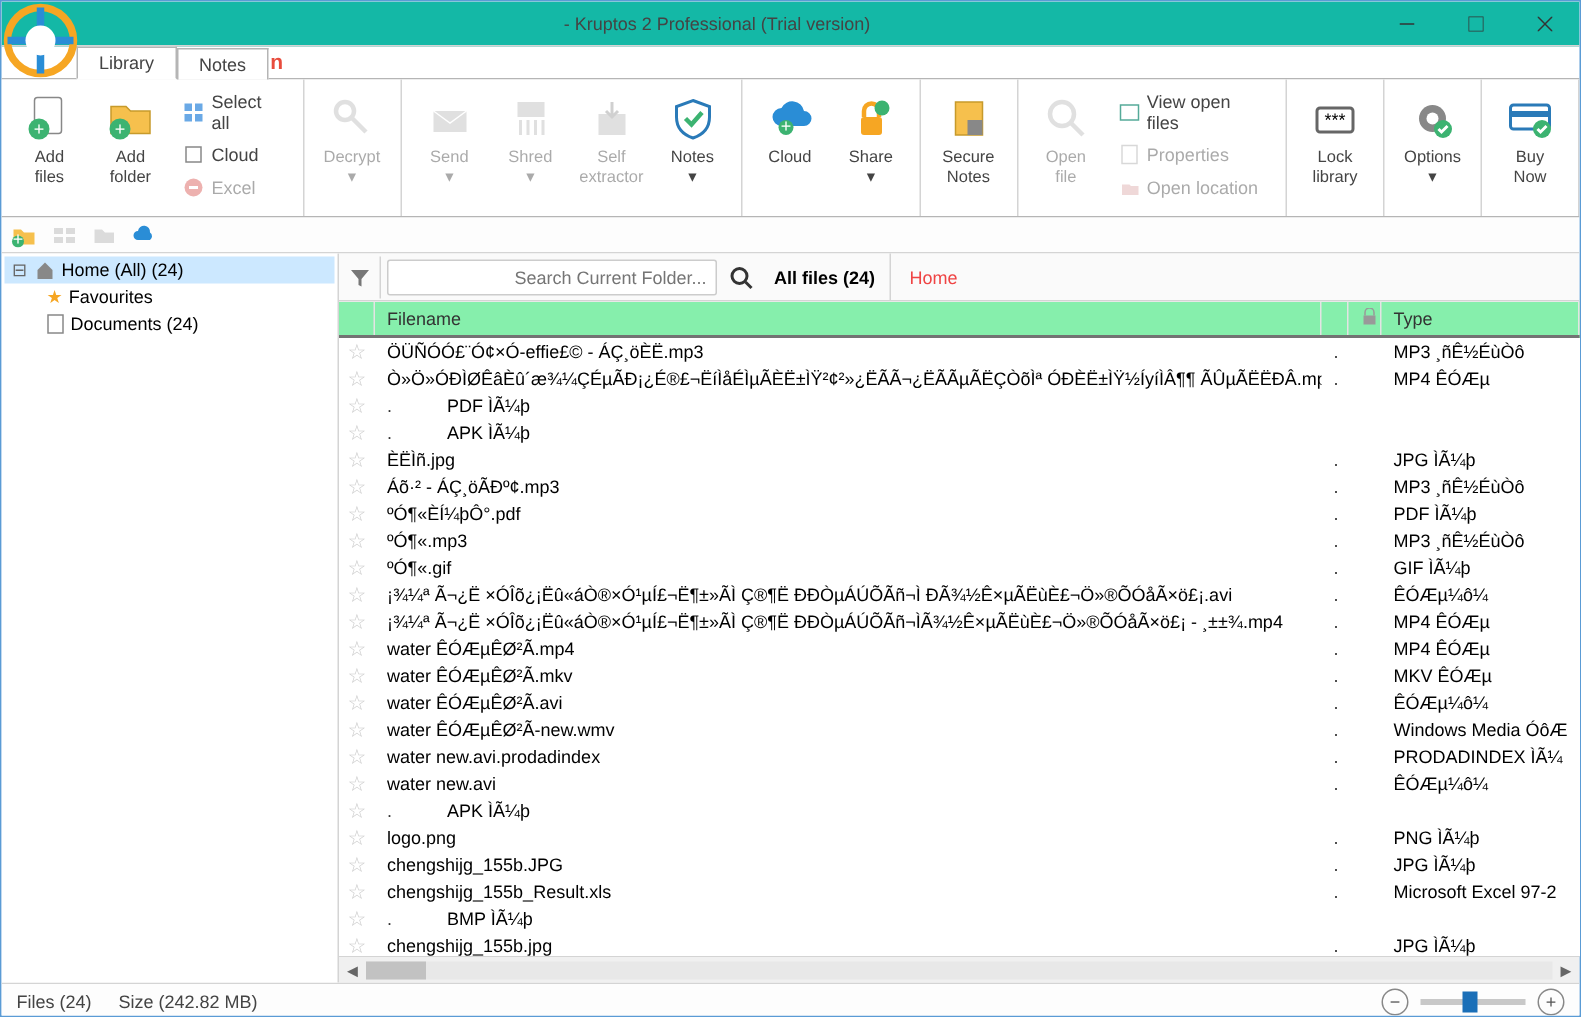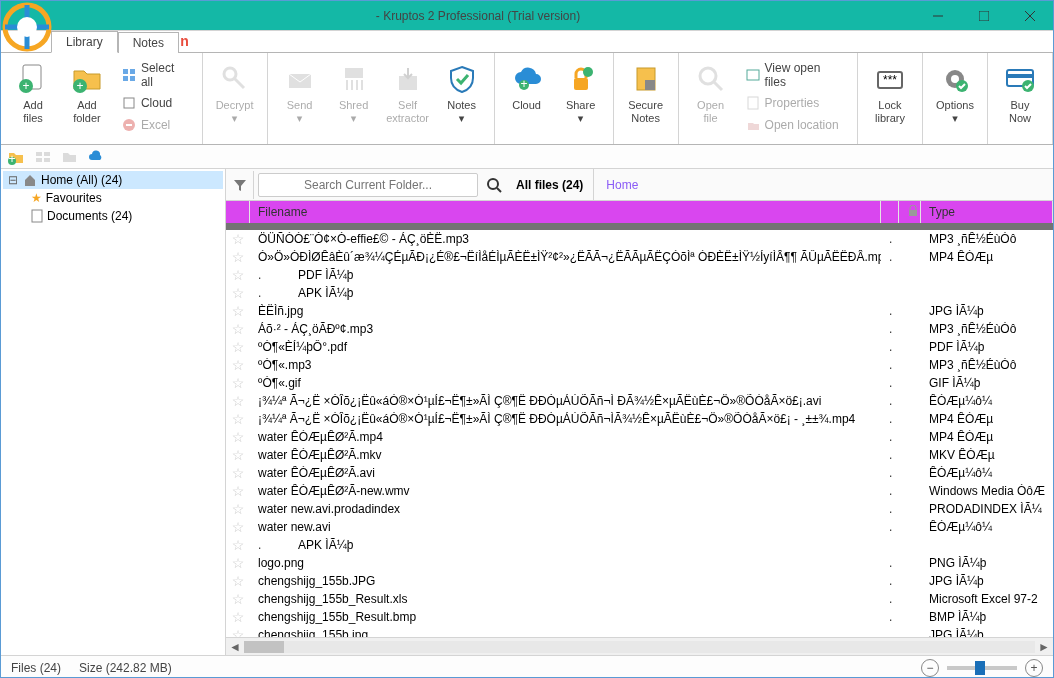--- a/index.html
+++ b/index.html
@@ -26,26 +26,26 @@
 .subtoolbar{height:24px;border-bottom:1px solid #d4d4d4;display:flex;align-items:center;padding:0 6px;gap:10px;background:#fdfdfd}
 .body{display:flex;height:calc(678px - 30px - 22px - 92px - 24px - 24px)}
 .sidebar{width:225px;border-right:1px solid #d4d4d4;background:#fff;overflow:auto}
 .tree{padding:2px}
 .tree-row{display:flex;align-items:center;gap:4px;padding:2px 4px;font-size:12px}
 .tree-row.sel{background:#cce8ff}
 .tree-row .exp{width:12px;text-align:center;color:#666}
 .main{flex:1;display:flex;flex-direction:column;min-width:0}
 .mainbar{height:32px;display:flex;align-items:center;border-bottom:1px solid #d4d4d4;background:#fafafa}
 .filter-icon{width:28px;height:28px;display:flex;align-items:center;justify-content:center;color:#666;border-right:1px solid #d4d4d4}
-.search{flex:0 0 220px;height:24px;margin:12px 4px;border:1px solid #ccc;border-radius:2px;padding:0 6px;color:#999;text-align:center}
+.search{flex:0 0 220px;height:24px;margin:12px 4px;border:1px solid #ccc;border-radius:2px;padding:0 6px;color:#999;text-align:right}
 .mag{width:24px;display:flex;align-items:center;justify-content:center;color:#444}
 .allfiles{font-weight:bold;padding:0 10px}
-.breadcrumb{flex:1;padding:0 12px;color:#8b5cf6;border-left:1px solid #d4d4d4;height:100%;display:flex;align-items:center}
+.breadcrumb{flex:1;padding:0 12px;color:#ef4444;border-left:1px solid #d4d4d4;height:100%;display:flex;align-items:center}
 .list{flex:1;overflow:auto;background:#fff}
-.list-head{display:flex;border-bottom:7px solid #737373;position:sticky;top:0;background:#d946ef}
+.list-head{display:flex;border-bottom:2px solid #737373;position:sticky;top:0;background:#86efac}
 .list-head .col{padding:4px 8px;border-right:1px solid #e4e4e4;font-size:12px;color:#333}
 .col-star{width:24px;flex:0 0 24px}
 .col-name{flex:1;min-width:0}
 .col-dot{width:18px;flex:0 0 18px;text-align:center}
 .col-lock{width:22px;flex:0 0 22px}
 .col-type{width:132px;flex:0 0 132px}
 .row{display:flex;align-items:center;height:18px;font-size:12px}
 .row .c{padding:0 8px;white-space:nowrap;overflow:hidden;text-overflow:clip}
 .row .star{color:#ccc;width:24px;flex:0 0 24px;text-align:center;font-size:14px}
 .row .name{flex:1;min-width:0}
@@ -566,21 +566,20 @@
           </div>
           <div class="row">
             <span class="star">☆</span>
             <span class="c name">chengshijg_155b_Result.xls</span>
             <span class="c dot">.</span>
             <span class="c lock"></span>
             <span class="c type">Microsoft Excel 97-2</span>
           </div>
           <div class="row">
             <span class="star">☆</span>
-            <span class="c name">chengshijg_155b_Result.bmp</span>
             <span class="c dot">.</span>
             <span class="c lock"></span>
             <span class="c type">BMP ÌÃ¼þ</span>
           </div>
           <div class="row">
             <span class="star">☆</span>
             <span class="c name">chengshijg_155b.jpg</span>
             <span class="c dot">.</span>
             <span class="c lock"></span>
             <span class="c type">JPG ÌÃ¼þ</span>

